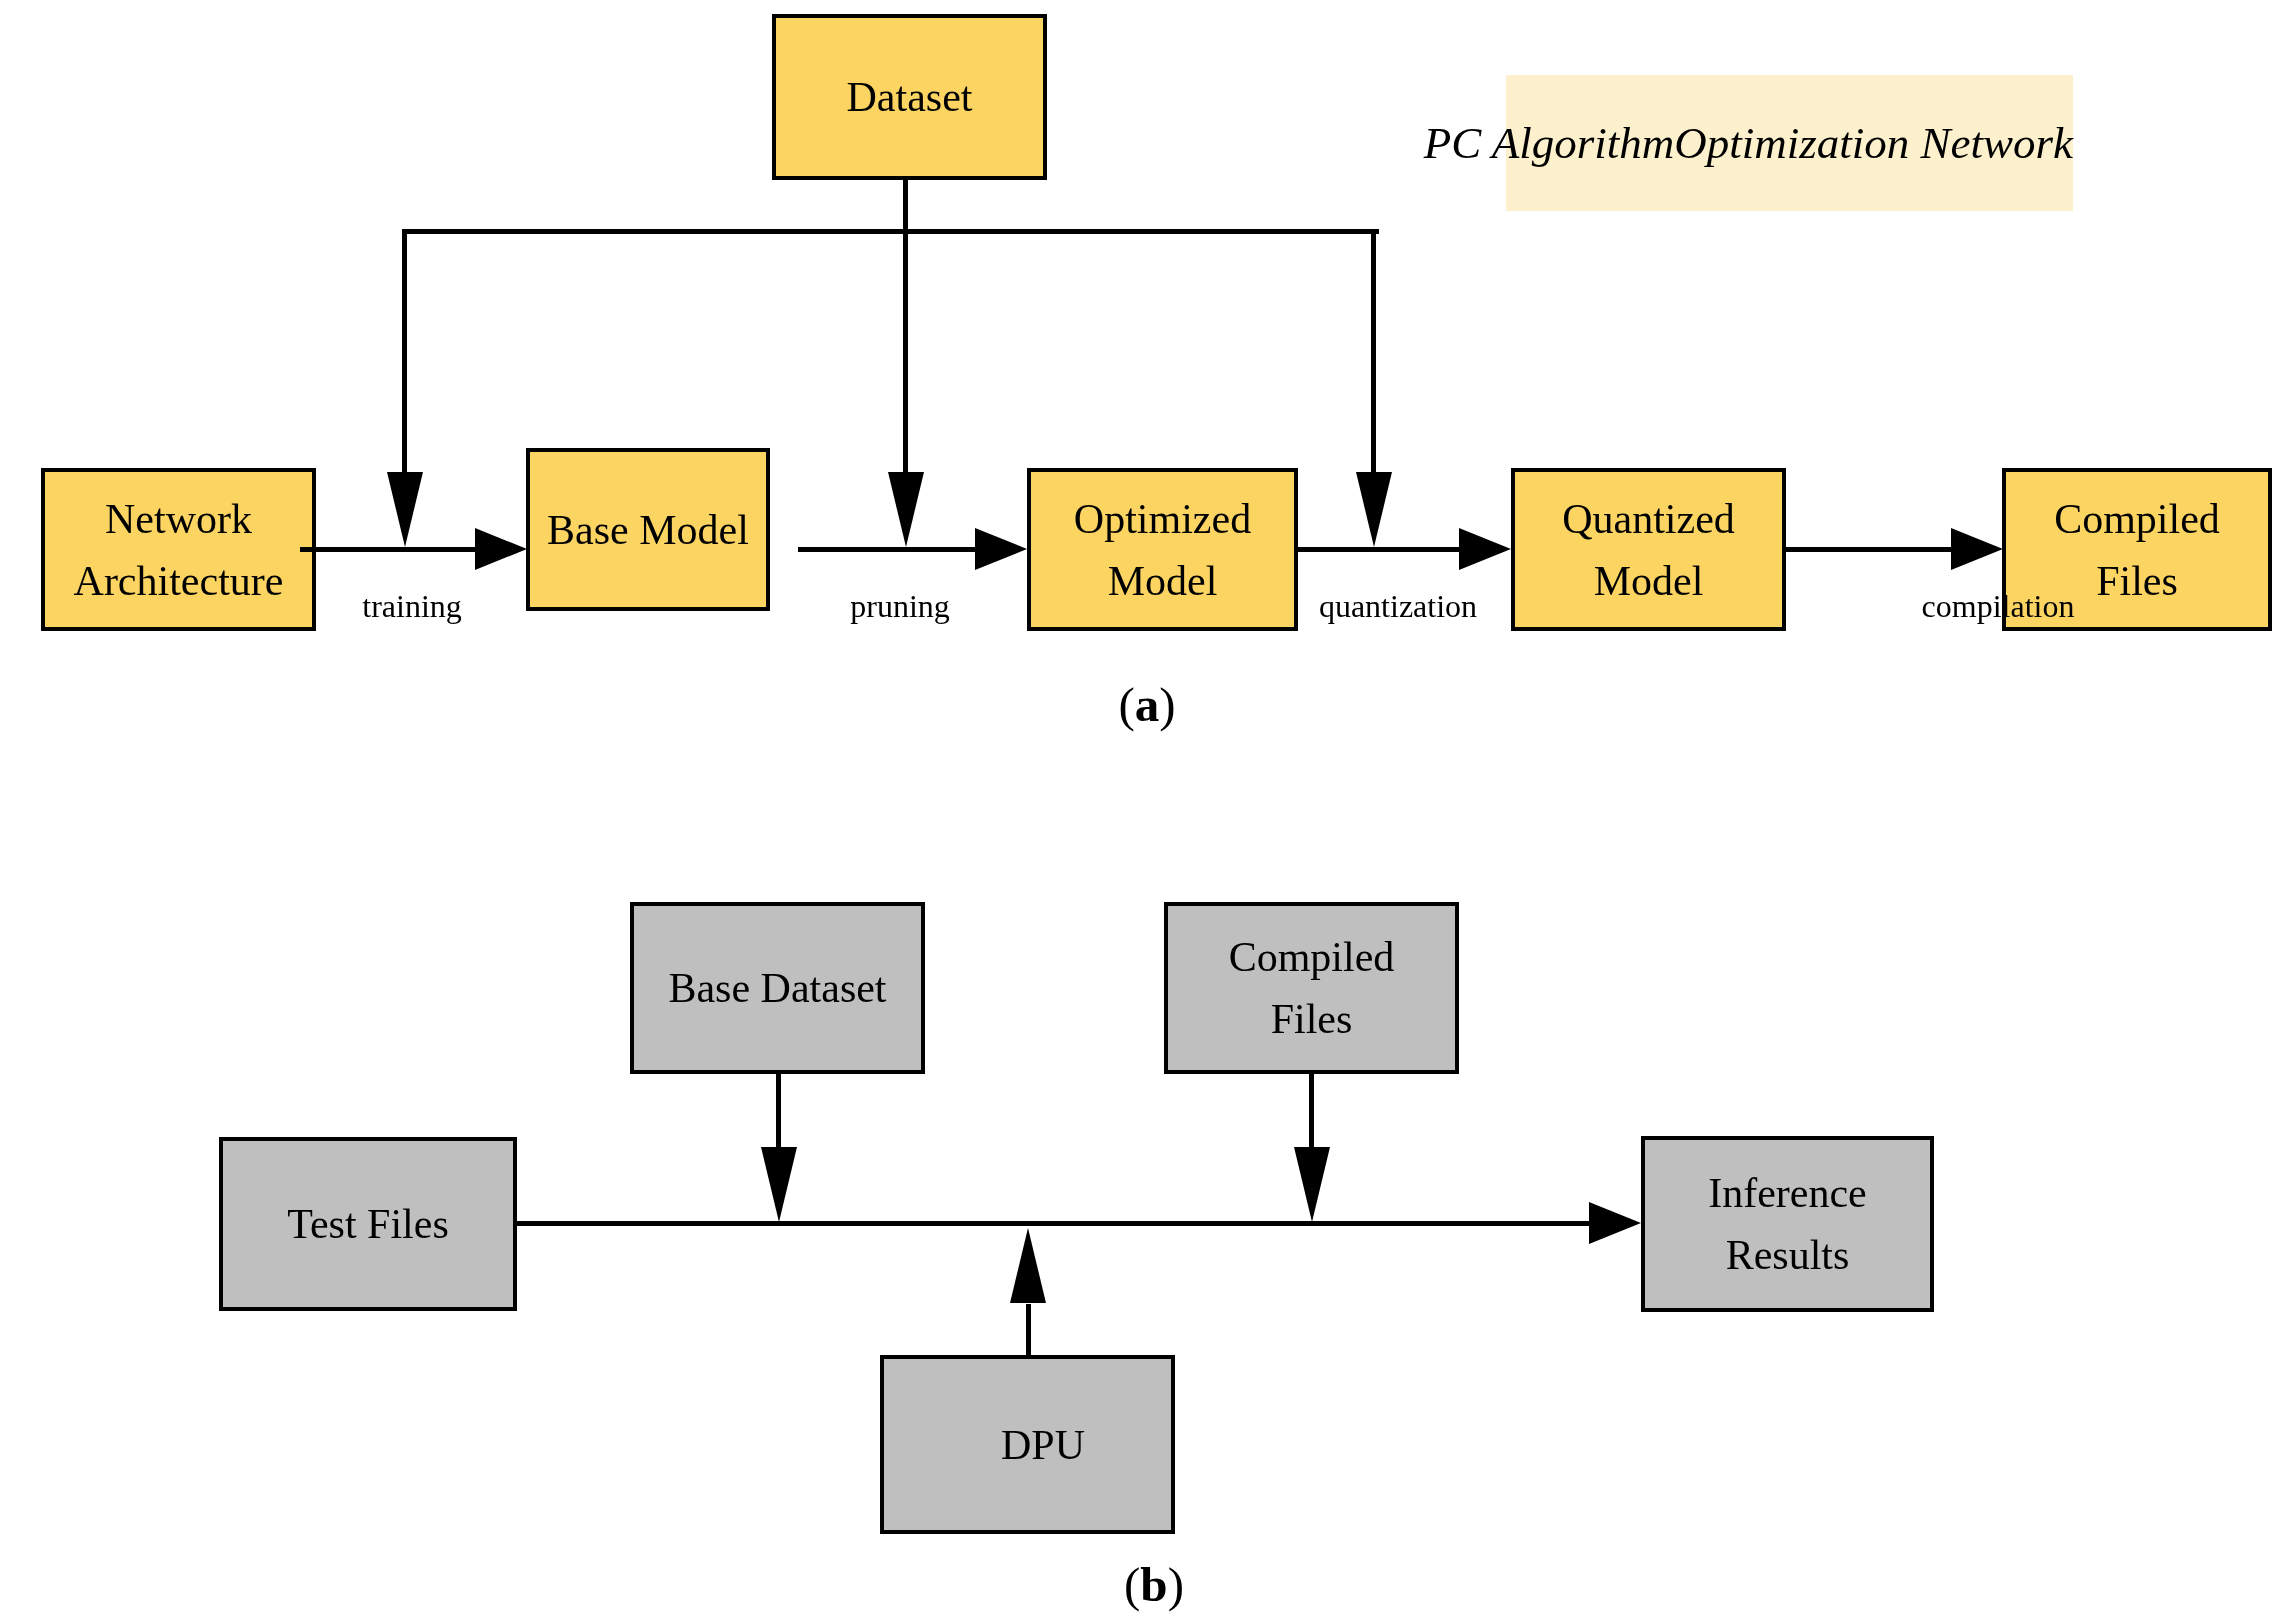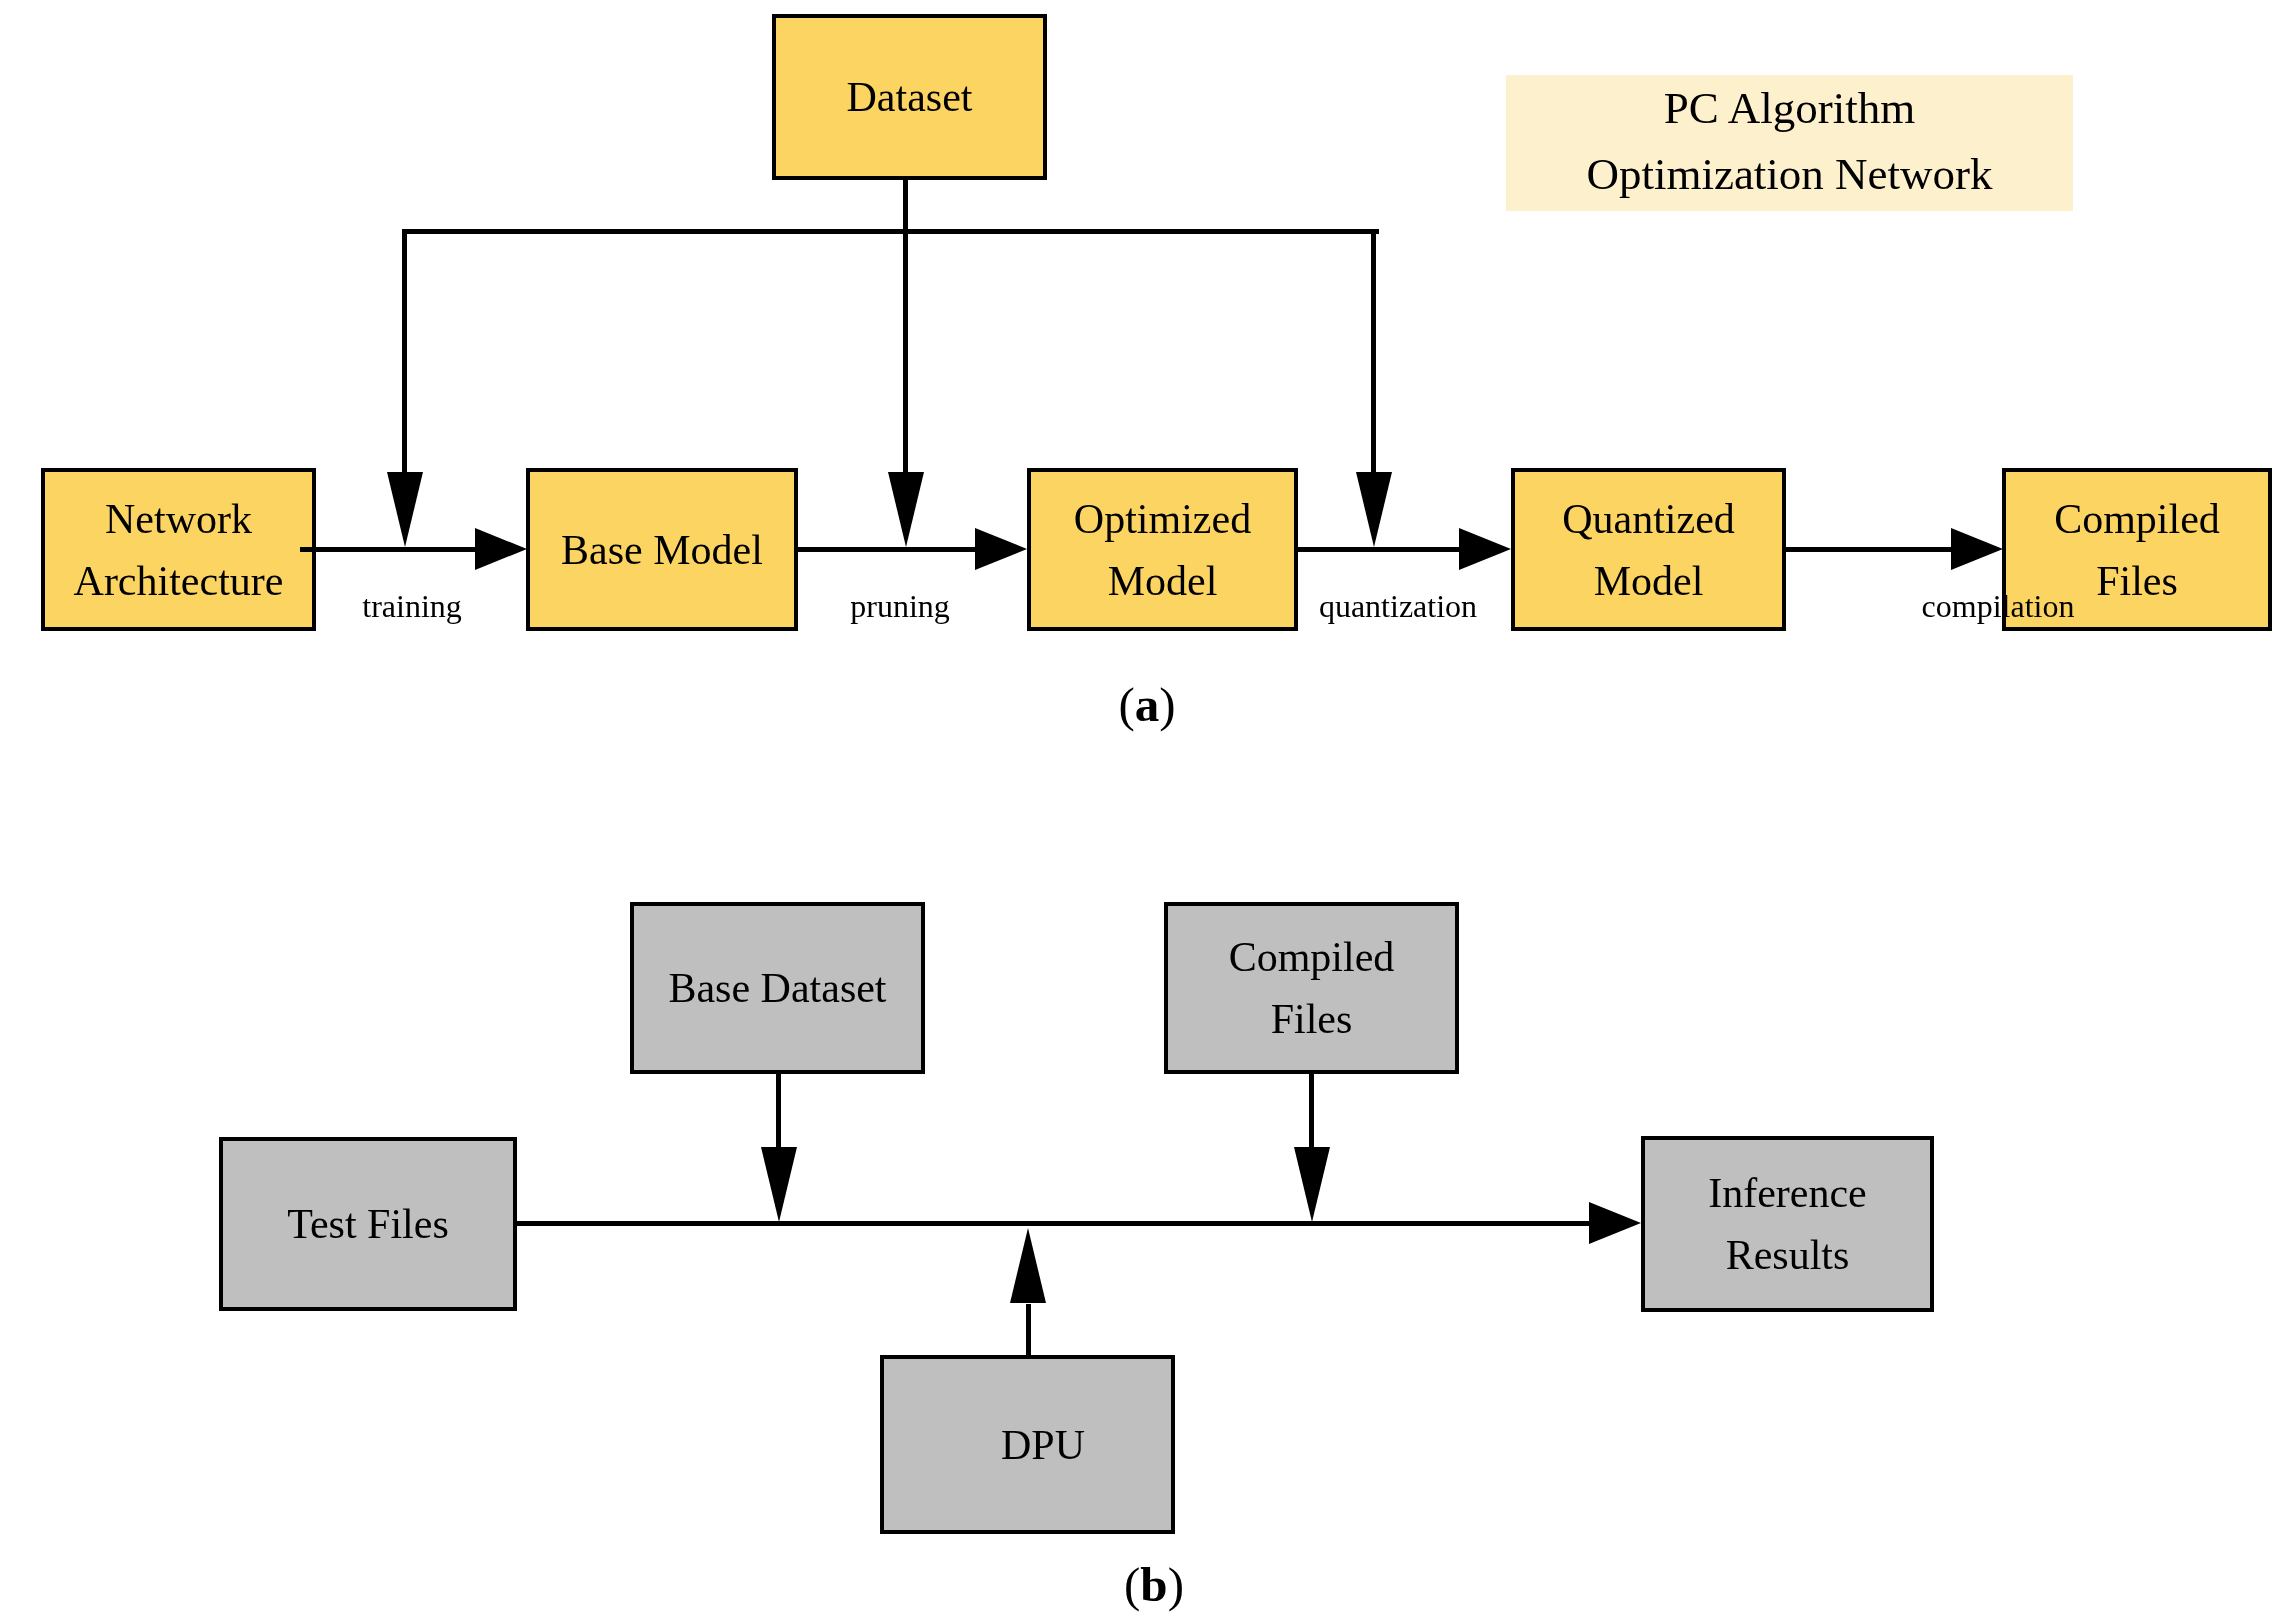--- a/index.html
+++ b/index.html
@@ -18,25 +18,26 @@
     display:flex; flex-direction:column;
     align-items:center; justify-content:center;
     text-align:center;
     font-size:42px; line-height:62px;
     white-space:nowrap;
   }
   .node.yellow { background:var(--node-fill-a,#FCD462); }
   .node.gray   { background:var(--node-fill-b,#BFBFBF); }
   .legend {
     position:absolute;
-    display:flex; flex-direction:column;
-    align-items:center; justify-content:flex-start;
+    display:flex; flex-direction:row;
+    align-items:center; justify-content:flex-end;
     text-align:center;
     font-size:45px; line-height:66px;
     white-space:nowrap;
+    font-style:italic;
   }
   .legend.cream { background:var(--legend-fill-a,#FDF1CD); }
   .legend.lightgray { background:var(--legend-fill-b,#F2F2F2); }
   .lineH, .lineV { position:absolute; background:#000; }
   .edge-label {
     position:absolute;
     transform:translateX(-50%);
     font-size:32px; line-height:37px;
     white-space:nowrap;
   }
@@ -78,21 +79,21 @@
 
   <div class="node yellow" style="left:772px; top:14.3px; width:275px; height:166px;">
     <span>Dataset</span>
   </div>
 
   <div class="node yellow" style="left:26px; top:468px; width:275px; height:163px;margin-left:15px;">
     <span>Network</span>
     <span>Architecture</span>
   </div>
 
-  <div class="node yellow" style="left:526px; top:468px; width:272px; height:163px;">
+  <div class="node yellow" style="left:526px; top:448px; width:244px; height:163px;">
     <span>Base Model</span>
   </div>
 
   <div class="node yellow" style="left:1027px; top:468px; width:271px; height:163px;">
     <span>Optimized</span>
     <span>Model</span>
   </div>
 
   <div class="node yellow" style="left:1511px; top:468px; width:275px; height:163px;">
     <span>Quantized</span>

